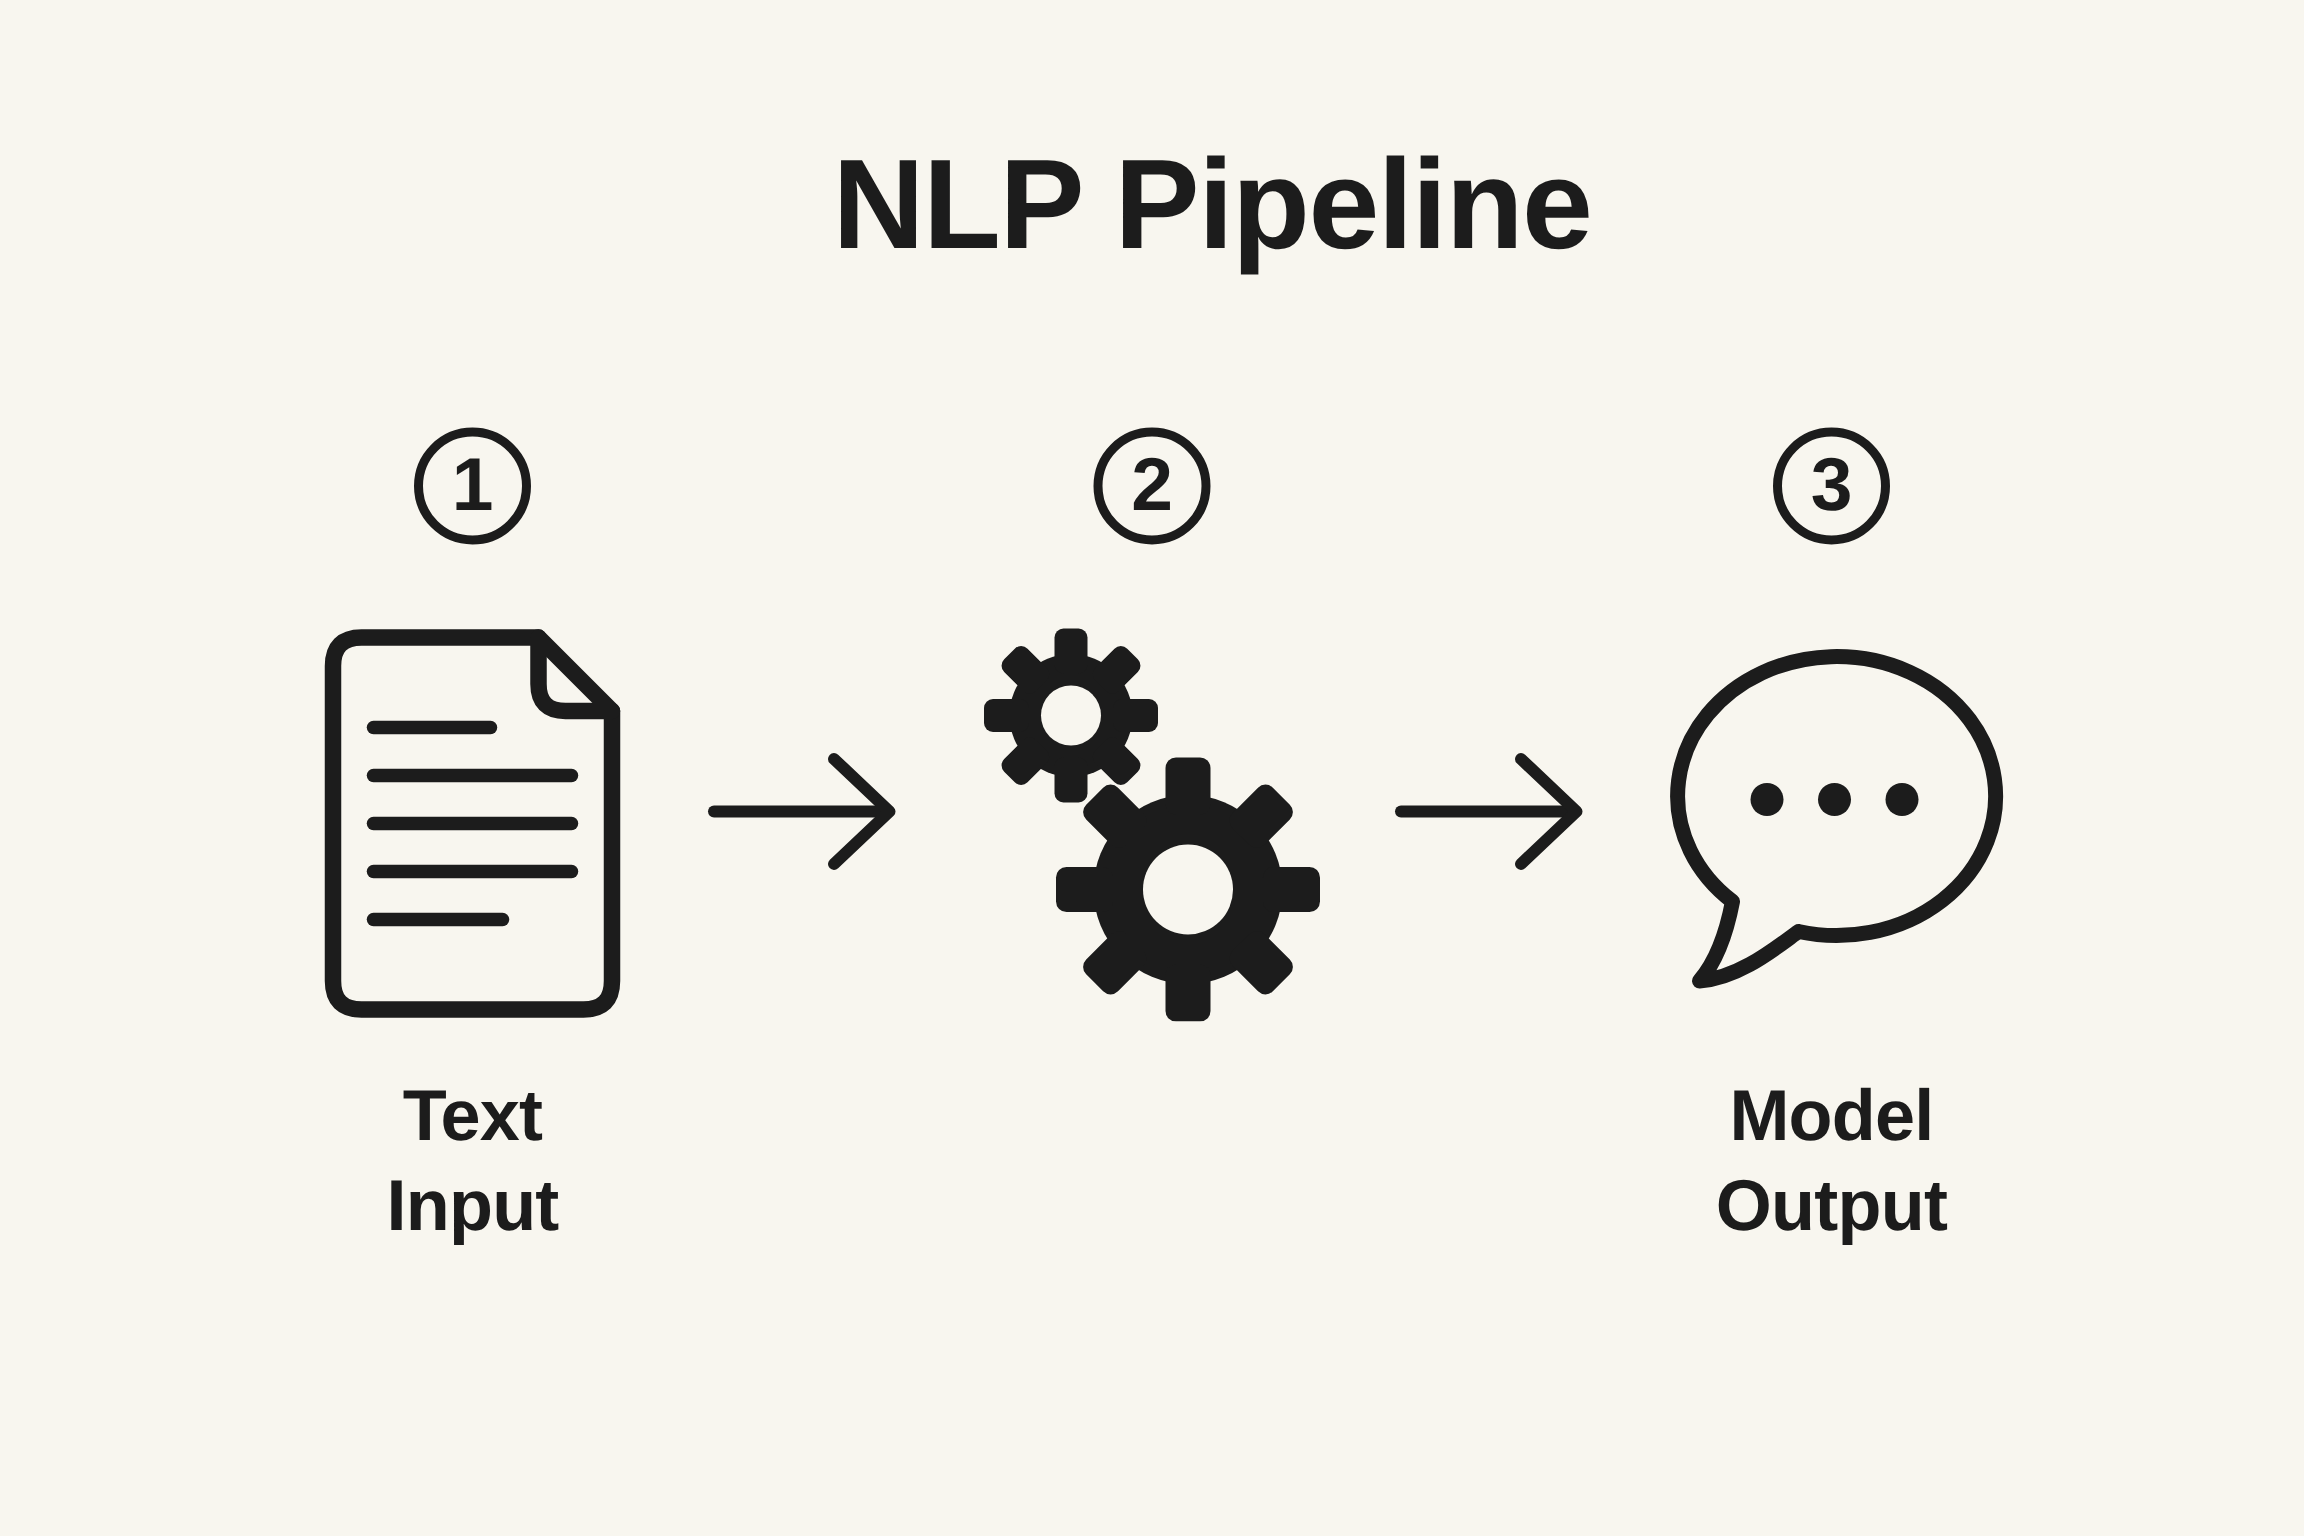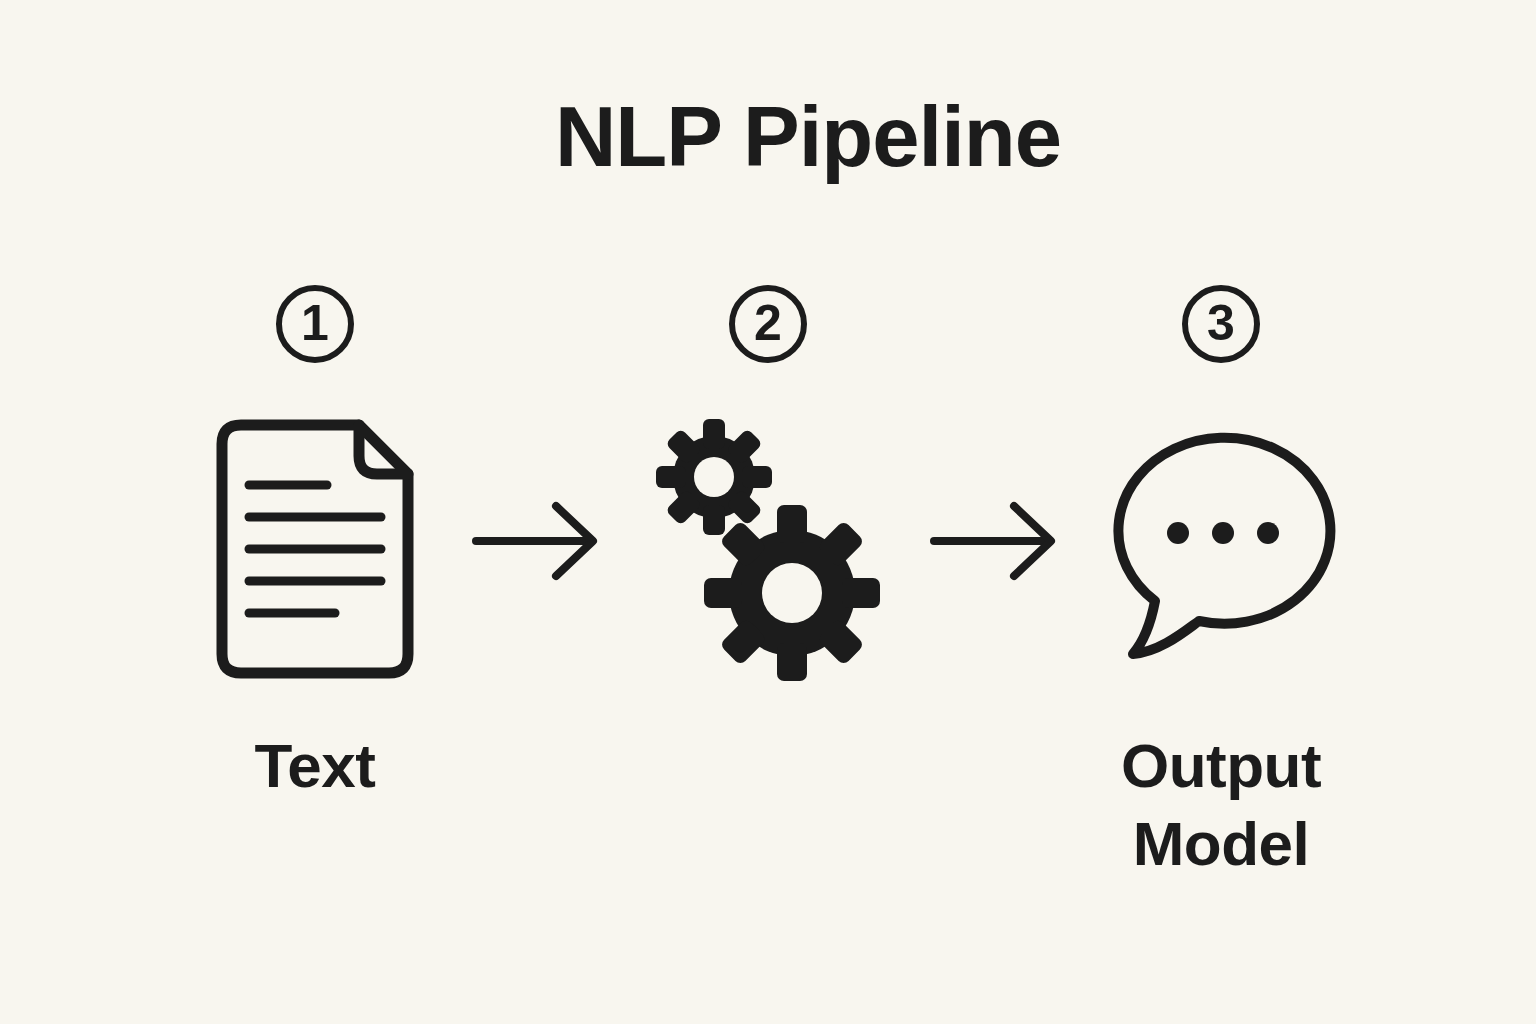--- a/index.html
+++ b/index.html
@@ -53,23 +53,23 @@
   }
   .icon-box{
     position:absolute;
     top:128px;left:0;
     width:100%;height:272px;
     display:flex;align-items:center;justify-content:center;
   }
   .icon-box svg{display:block;color:var(--ink);}
   .label{
     position:absolute;
-    top:442px;left:0;width:100%;
+    top:430px;left:0;width:100%;
     text-align:center;
-    font-size:62px;
+    font-size:48px;
     font-weight:700;
     line-height:1.26;
     letter-spacing:-0.5px;
     color:var(--ink);
   }
   .arrow{
     position:absolute;
     top:494px;
     width:132px;height:94px;
   }
@@ -96,20 +96,21 @@
           <line x1="38" y1="66" x2="116" y2="66"></line>
           <line x1="38" y1="98" x2="170" y2="98"></line>
           <line x1="38" y1="130" x2="170" y2="130"></line>
           <line x1="38" y1="162" x2="170" y2="162"></line>
           <line x1="38" y1="194" x2="124" y2="194"></line>
         </g>
       </svg>
     </div>
     <div class="label">
       <div>Text</div>
+      <div>Input</div>
     </div>
   </div>
 
   <div class="arrow arrow-1">
     <svg width="132" height="94" viewBox="0 0 132 94" fill="none" stroke="currentColor" stroke-width="8" stroke-linecap="round" stroke-linejoin="round">
       <line x1="6" y1="47" x2="118" y2="47"></line>
       <path d="M 86 12 L 123 47 L 86 82"></path>
     </svg>
   </div>
 
@@ -170,18 +171,18 @@
                  C 46 192 40 210 28 224
                  C 55 222 80 201 94 191" stroke="currentColor" stroke-width="10" stroke-linejoin="round" stroke-linecap="round"></path>
         <g fill="currentColor">
           <circle cx="73" cy="103" r="11"></circle>
           <circle cx="118" cy="103" r="11"></circle>
           <circle cx="163" cy="103" r="11"></circle>
         </g>
       </svg>
     </div>
     <div class="label">
+      <div>Model</div>
       <div>Output</div>
-      <div>Model</div>
     </div>
   </div>
 
 </div>
 
 </body></html>

